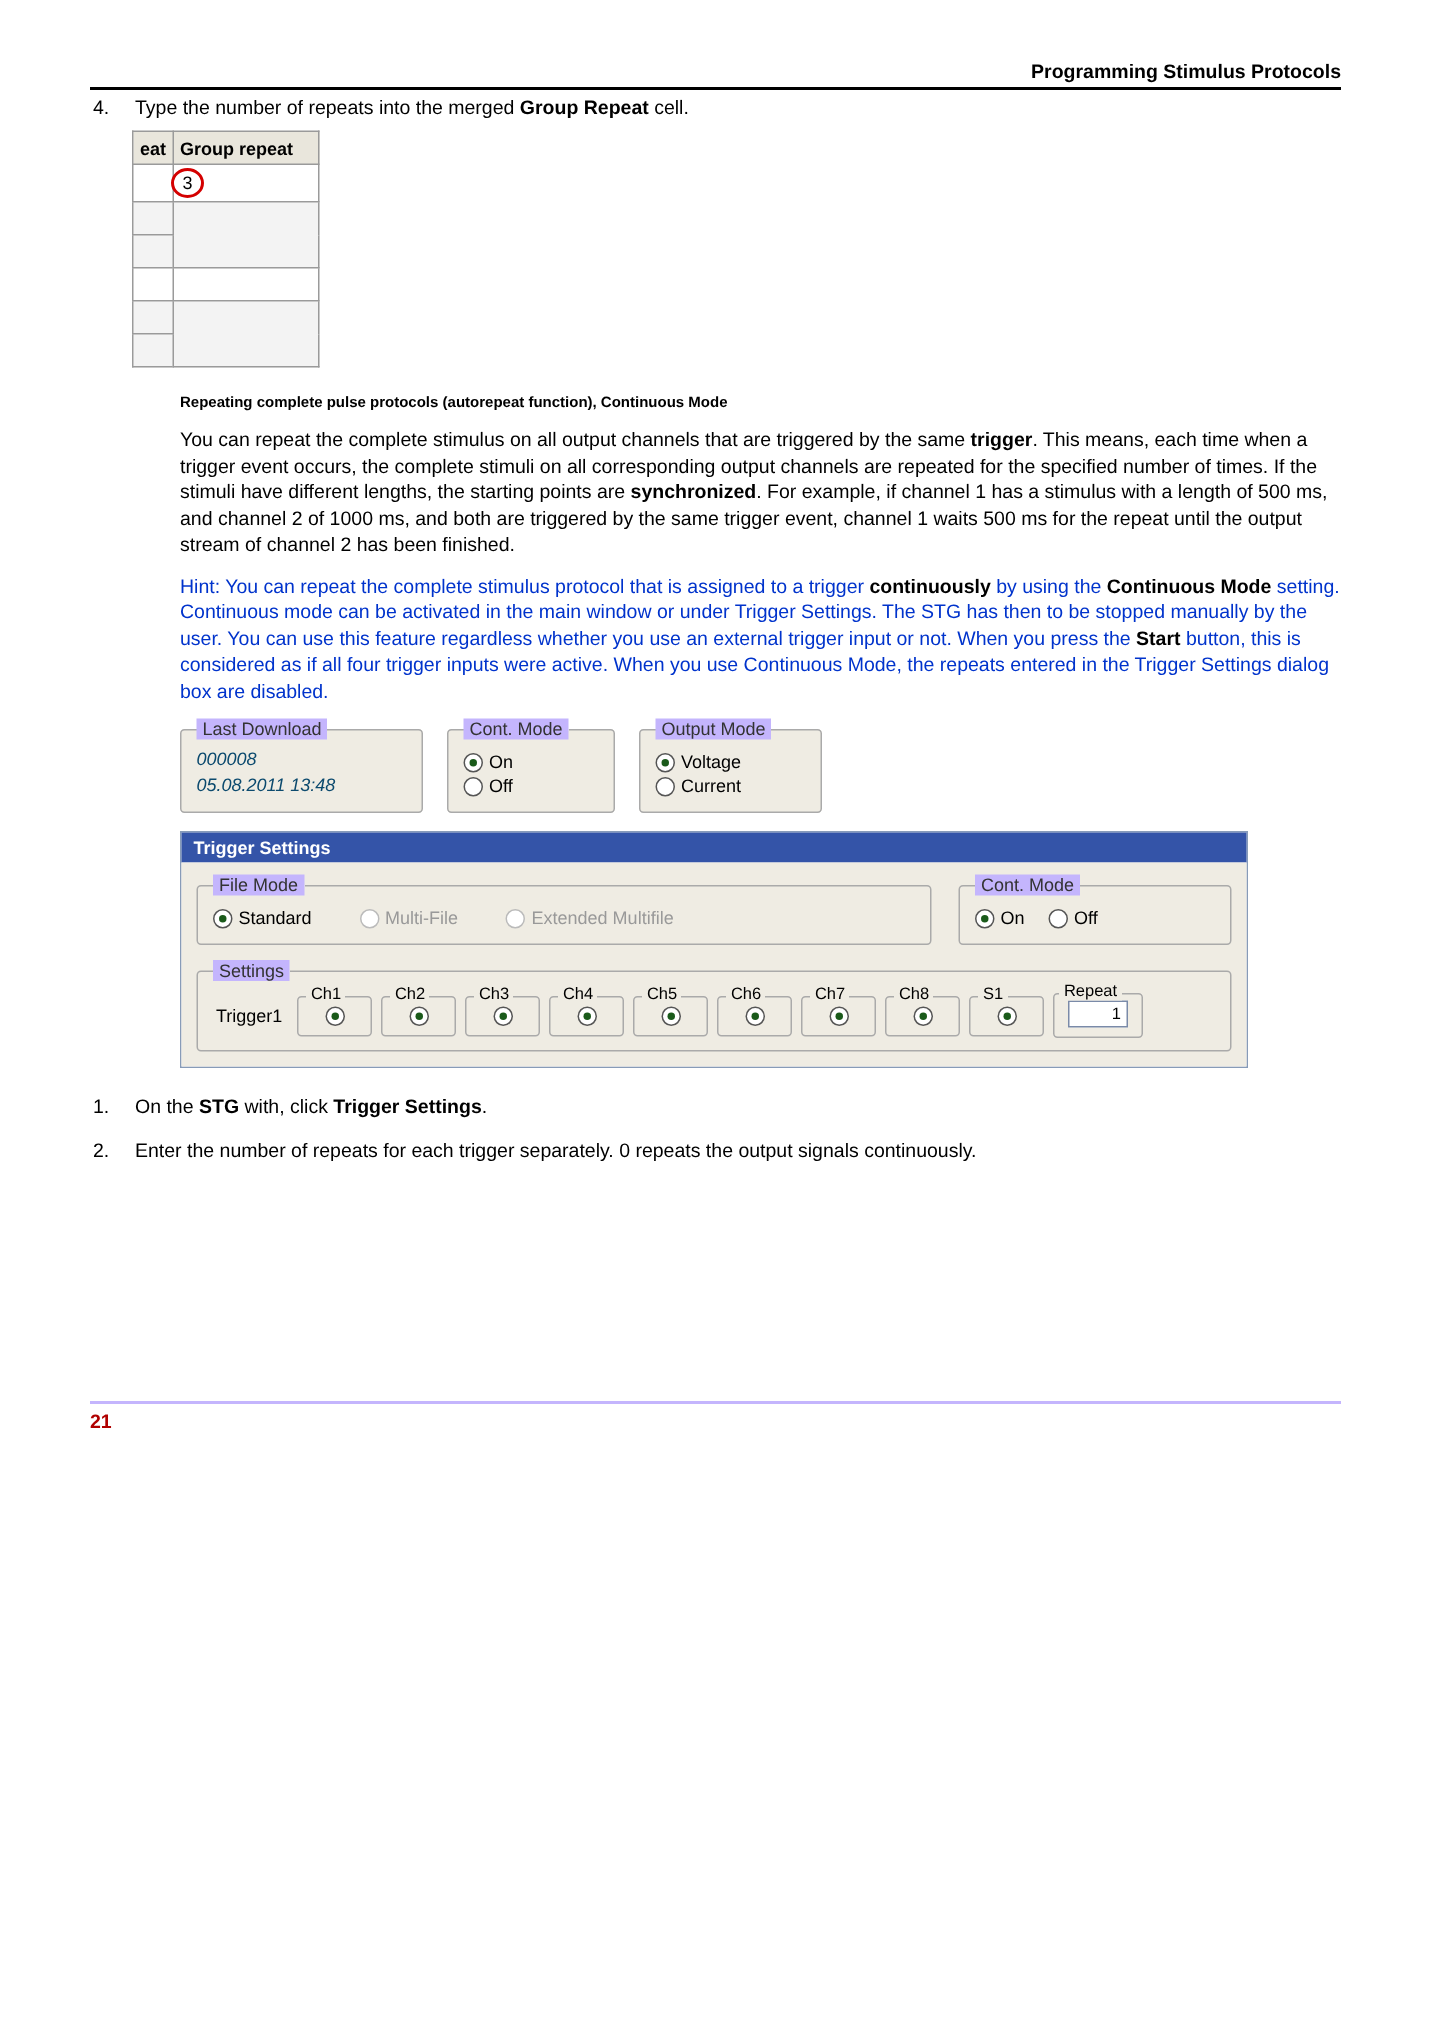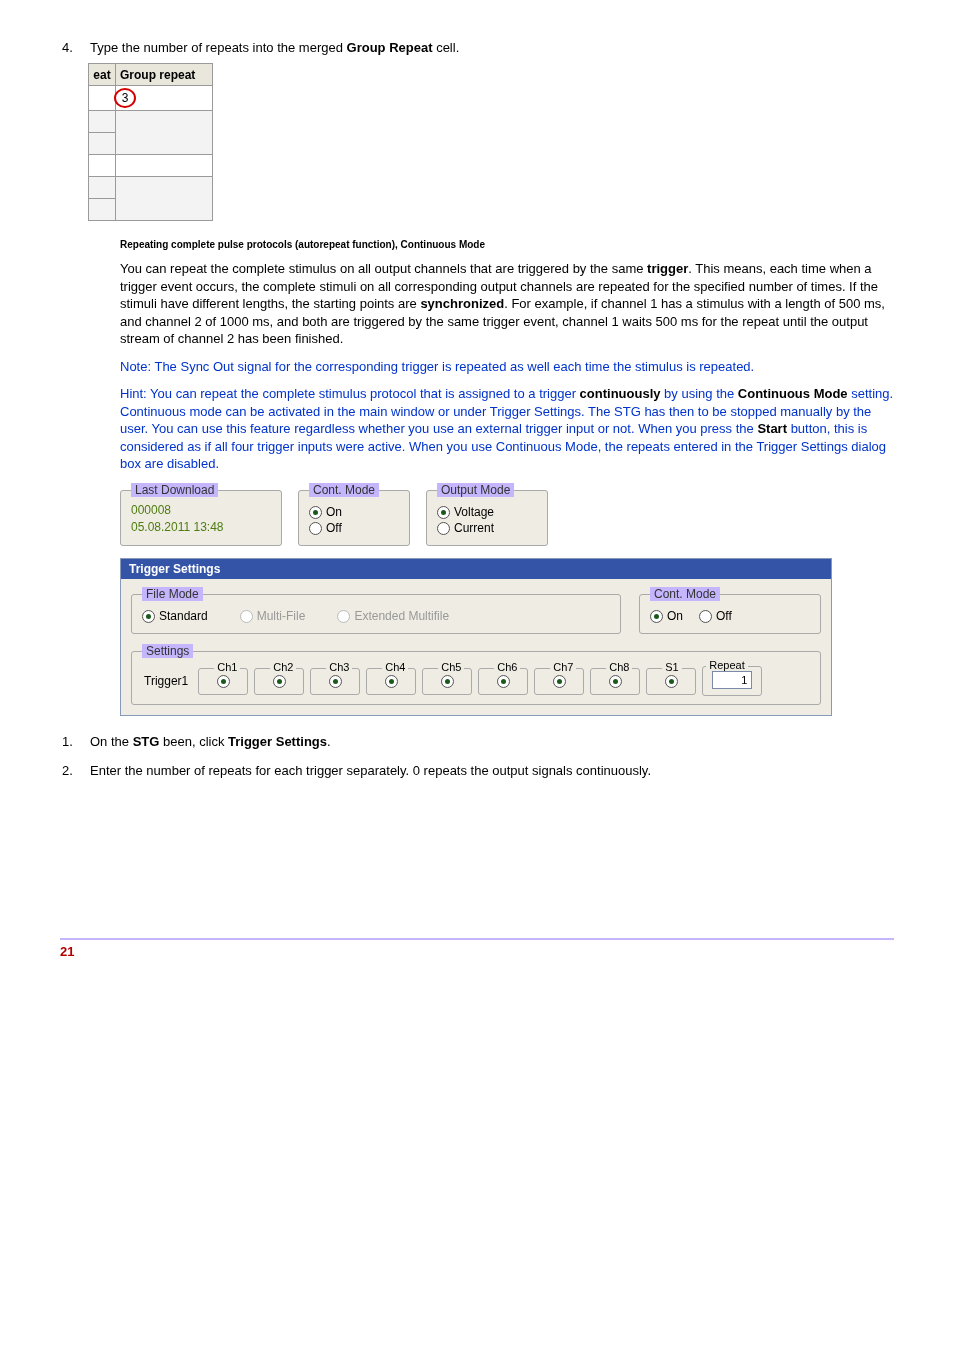--- a/index.html
+++ b/index.html
@@ -104,21 +104,21 @@
   }
   legend {
     font-size: 12px;
     color: #333;
     padding: 0 4px;
     background: #c4b5fd;
   }
   .fs-last { width: 140px; }
   .fs-cont { width: 90px; }
   .fs-out { width: 100px; }
-  .gui-text { color: #4d7c0f; margin-bottom: 3px; }
+  .gui-text { color: #0c4a6e; margin-bottom: 3px; font-style: italic; }
   .radio-row { display: flex; align-items: center; gap: 4px; margin: 2px 0; }
   .radio-dot {
     width: 11px; height: 11px; border: 1px solid #555; border-radius: 50%;
     background: #fff;
     display: inline-flex; align-items:center; justify-content:center;
   }
   .radio-dot.on::after {
     content:""; width:5px; height:5px; background:#1a5a1a; border-radius:50%;
   }
   
@@ -150,21 +150,21 @@
     border: 1px solid #aaa;
     border-radius: 3px;
     padding: 4px 6px 6px 6px;
     background: #efece3;
     position: relative;
     width: 36px;
     text-align:center;
   }
   .mini-fs .lg {
     position: absolute;
-    top: -8px; left: 15px;
+    top: -8px; left: 5px;
     background: #efece3;
     font-size: 11px;
     padding: 0 3px;
   }
   .trig-label { margin-right: 4px; margin-left: 2px;}
   .repeat-box {
     border: 1px solid #aaa;
     border-radius: 3px;
     padding: 4px 6px 6px 6px;
     background: #efece3;
@@ -197,20 +197,21 @@
     padding-top: 4px;
     font-weight: bold;
     color: #b00000;
   }
 </style>
 </head>
 <body>
 
 <div class="page">
 
+  <div class="header-right">Programming Stimulus Protocols</div>
 
   <div class="step-row">
     <div class="step-num">4.</div>
     <div class="step-body">
       <span>Type the number of repeats into the merged </span><span class="bold">Group Repeat</span><span> cell.</span>
     </div>
   </div>
 
   <table class="grp-table indent" style="margin-left:28px;">
     <tbody>
@@ -243,21 +244,20 @@
   </tbody>
     </table>
 
   <div class="indent">
     <div class="section-h">Repeating complete pulse protocols (autorepeat function), Continuous Mode</div>
 
     <div class="para">
       <span>You can repeat the complete stimulus on all output channels that are triggered by the same </span><span class="bold">trigger</span><span>. This means, each time when a trigger event occurs, the complete stimuli on all corresponding output channels are repeated for the specified number of times. If the stimuli have different lengths, the starting points are </span><span class="bold">synchronized</span><span>. For example, if channel 1 has a stimulus with a length of 500 ms, and channel 2 of 1000 ms, and both are triggered by the same trigger event, channel 1 waits 500 ms for the repeat until the output stream of channel 2 has been finished.</span>
     </div>
 
-    <div class="para blue">Note: The Sync Out signal for the corresponding trigger is repeated as well each time the stimulus is repeated.</div>
 
     <div class="para blue">
       <span>Hint: You can repeat the complete stimulus protocol that is assigned to a trigger </span><span class="bold" style="color:#000;">continuously</span><span> by using the </span><span class="bold" style="color:#000;">Continuous Mode</span><span> setting. Continuous mode can be activated in the main window or under Trigger Settings.  The STG has then to be stopped manually by the user. You can use this feature regardless whether you use an external trigger input or not. When you press the </span><span class="bold" style="color:#000;">Start</span><span> button, this is considered as if all four trigger inputs were active. When you use Continuous Mode, the repeats entered in the Trigger Settings dialog box are disabled.</span>
     </div>
 
     <div class="gui-row1">
       <fieldset class="fs-last">
         <legend>Last Download</legend>
         <div class="gui-text">000008</div>
         <div class="gui-text">05.08.2011 13:48</div>
@@ -343,21 +343,21 @@
         </fieldset>
       </div>
     </div>
   </div>
 
   <div style="height:18px;"></div>
 
   <div class="step-row">
     <div class="step-num">1.</div>
     <div class="step-body">
-      <span>On the </span><span class="bold">STG</span><span> been, click </span><span class="bold">Trigger Settings</span><span>.</span>
+      <span>On the </span><span class="bold">STG</span><span> with, click </span><span class="bold">Trigger Settings</span><span>.</span>
     </div>
   </div>
 
   <div style="height:8px;"></div>
 
   <div class="step-row">
     <div class="step-num">2.</div>
     <div class="step-body">Enter the number of repeats for each trigger separately. 0 repeats the output signals continuously.</div>
   </div>
 

